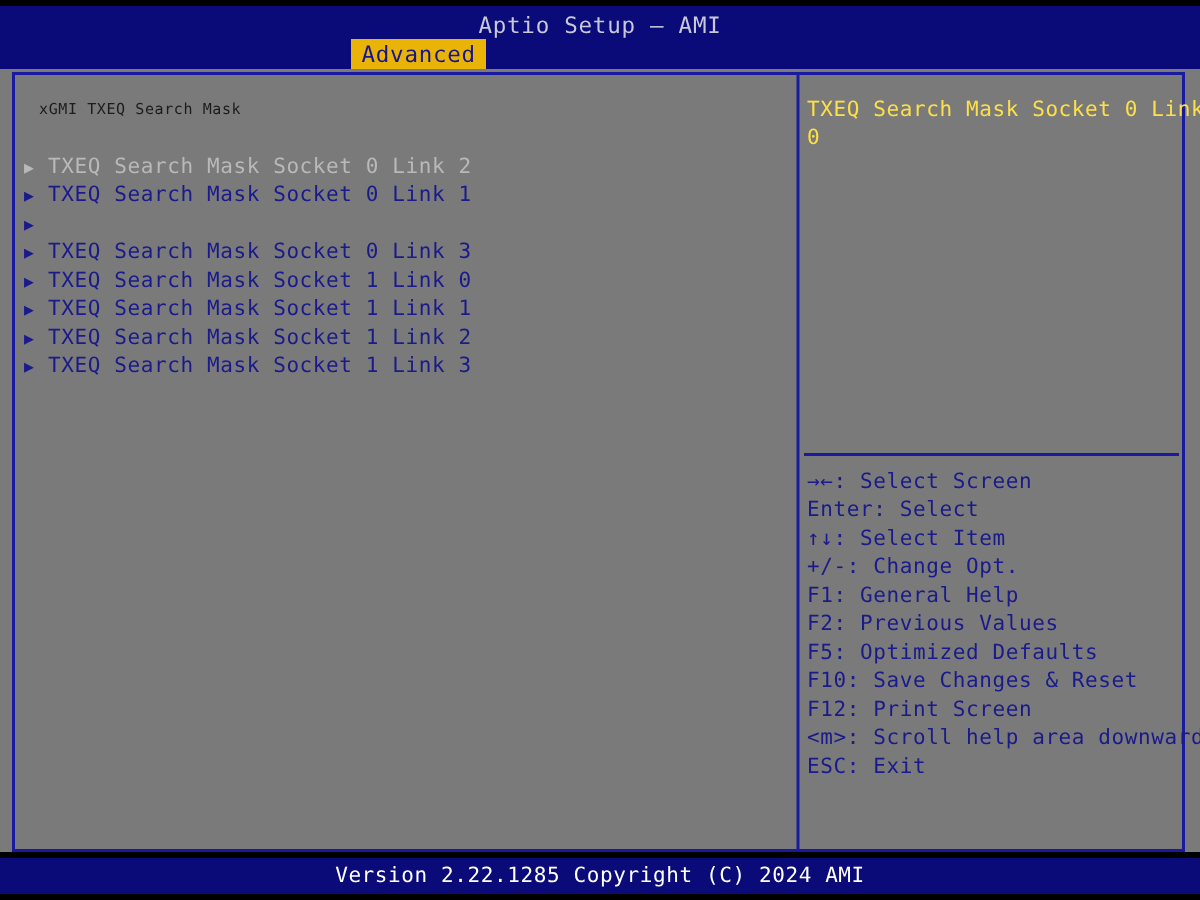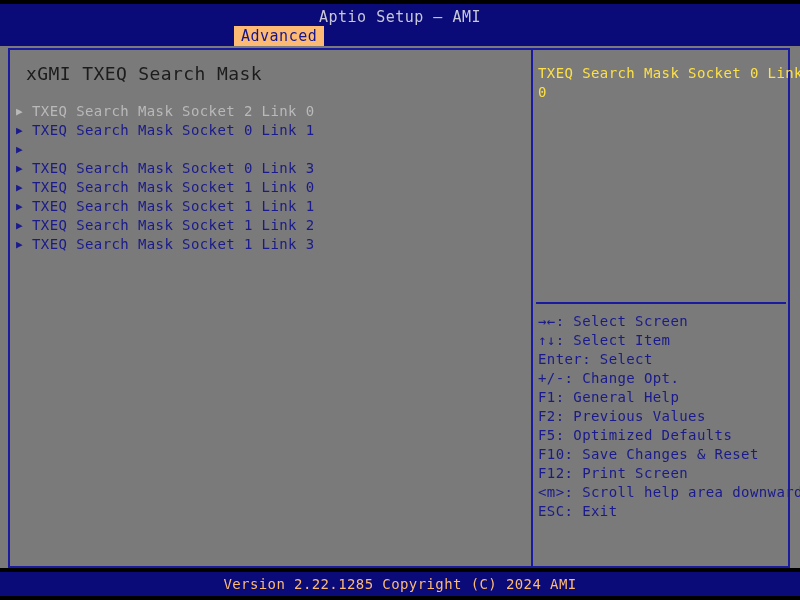--- a/index.html
+++ b/index.html
@@ -51,21 +51,21 @@
   .tab-bar {
     position: absolute;
     left: 0; top: 22px;
     width: 800px; height: 20px;
   }
   .tab-active {
     position: absolute;
     left: 234px; top: 0px;
     height: 20px;
     padding: 0 7px;
-    background: #fdba74;
+    background: #eab308;
     color: #16168c;
     font-size: 15px;
     line-height: 20px;
     letter-spacing: 0.5px;
     white-space: pre;
   }
 
   
   .body-area {
     position: absolute;
@@ -98,21 +98,21 @@
   
   .left-pane {
     position: absolute;
     left: 10px; top: 50px;
     width: 521px;
     height: 516px;
   }
   .section-title {
     position: absolute;
     left: 16px; top: 15px;
-    font-size: 18px;
+    font-size: 10px;
     line-height: 18px;
     letter-spacing: 0.4px;
     color: #1c1c1c;
     white-space: pre;
   }
   .menu-list {
     position: absolute;
     left: 0px; top: 52px;
     width: 521px;
   }
@@ -190,21 +190,21 @@
     background: #0a0a78;
   }
   .footer-text {
     position: absolute;
     left: 0; top: 3px;
     width: 800px;
     text-align: center;
     font-size: 14px;
     line-height: 18px;
     letter-spacing: 0.4px;
-    color: #fdba74;
+    color: #ffffff;
     white-space: pre;
   }
   .bottom-strip {
     position: absolute;
     left: 0; top: 596px;
     width: 800px; height: 4px;
     background: #000000;
   }
 </style>
 </head>
@@ -226,21 +226,21 @@
   <div class="frame"></div>
   <div class="v-divider"></div>
 
   <div class="left-pane">
     <div class="section-title">xGMI TXEQ Search Mask</div>
 
     <div class="menu-list">
 
       <div class="menu-row selected">
         <span class="arrow">▶</span>
-        <span class="label">TXEQ Search Mask Socket 2 Link 0</span>
+        <span class="label">TXEQ Search Mask Socket 0 Link 2</span>
       </div>
 
       <div class="menu-row">
         <span class="arrow">▶</span>
         <span class="label">TXEQ Search Mask Socket 0 Link 1</span>
       </div>
 
       <div class="menu-row">
         <span class="arrow">▶</span>
       </div>
@@ -276,22 +276,22 @@
   <div class="right-pane">
     <div class="help-text">
       <div class="hline">TXEQ Search Mask Socket 0 Link</div>
       <div class="hline">0</div>
     </div>
 
     <div class="h-divider"></div>
 
     <div class="legend">
       <div class="legend-row">→←: Select Screen</div>
+      <div class="legend-row">Enter: Select</div>
       <div class="legend-row">↑↓: Select Item</div>
-      <div class="legend-row">Enter: Select</div>
       <div class="legend-row">+/-: Change Opt.</div>
       <div class="legend-row">F1: General Help</div>
       <div class="legend-row">F2: Previous Values</div>
       <div class="legend-row">F5: Optimized Defaults</div>
       <div class="legend-row">F10: Save Changes &amp; Reset</div>
       <div class="legend-row">F12: Print Screen</div>
       <div class="legend-row">&lt;m&gt;: Scroll help area downwards</div>
       <div class="legend-row">ESC: Exit</div>
     </div>
   </div>

